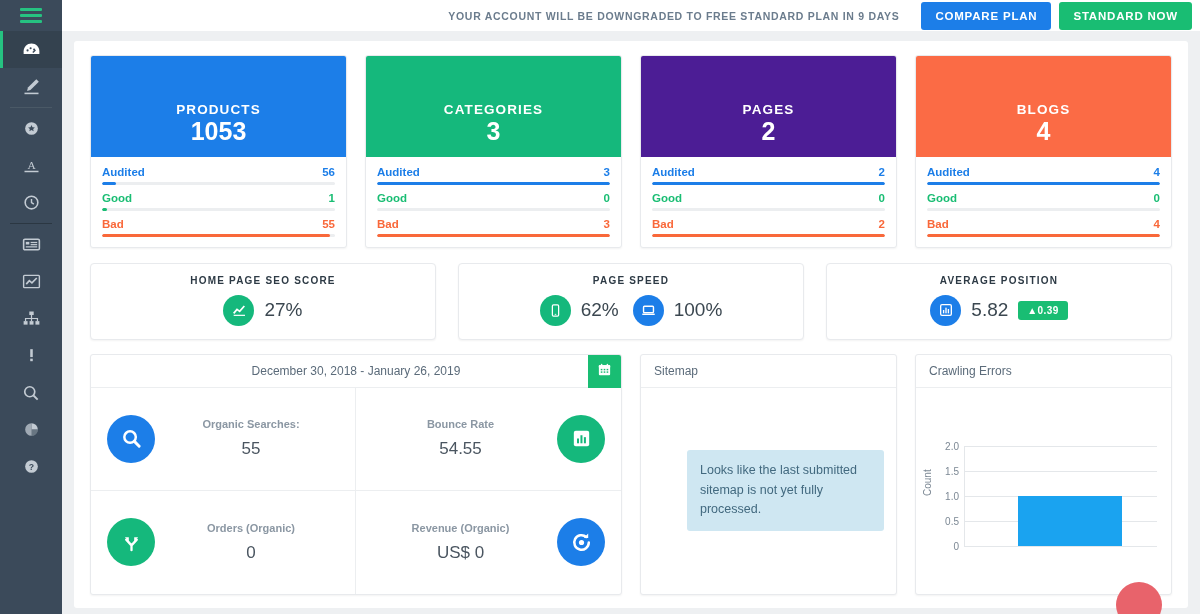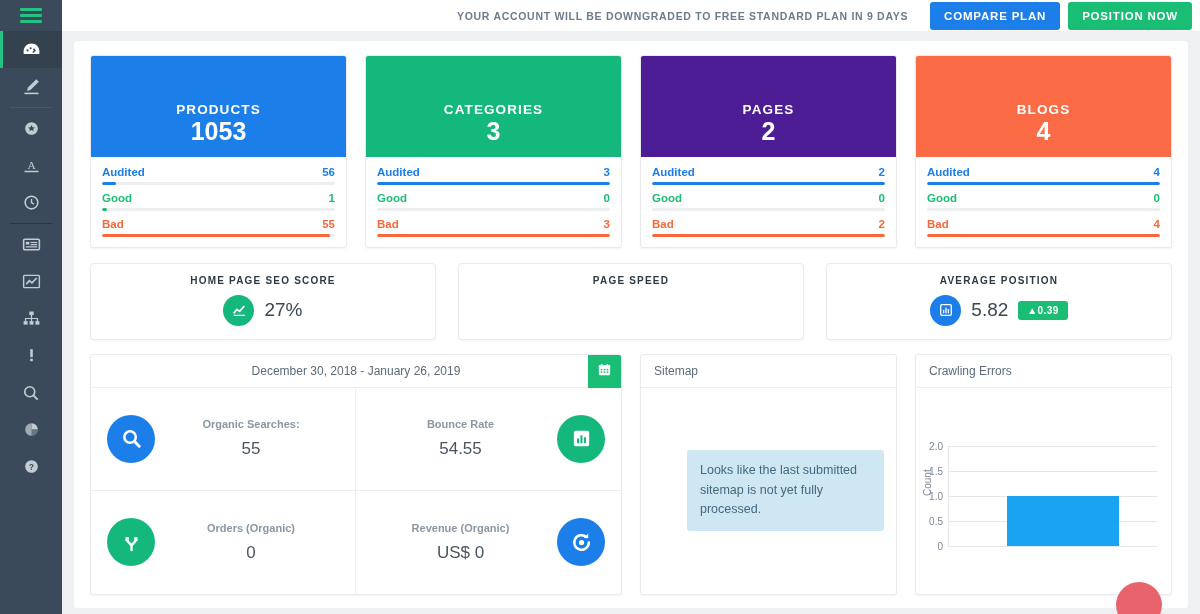--- a/index.html
+++ b/index.html
@@ -141,21 +141,21 @@
   .quad-label { font-size: 11px; color: #8b97a3; font-weight: 600; }
   .quad-value { font-size: 17px; color: #4a5560; margin-top: 9px; }
 
   .sitemap-body { height: 206px; padding: 14px 12px; display: flex; align-items: center; }
   .sitemap-note {
     background: #cfe7f2; color: #42697f; font-size: 12.5px; line-height: 1.55;
     padding: 11px 13px; border-radius: 3px; width: 100%; font-weight: 500; margin-left: 34px;
   }
 
   .chart-body { height: 206px; position: relative; padding: 8px 10px; }
-  .chart-area { position: absolute; left: 32px; right: 14px; top: 58px; height: 100px; }
+  .chart-area { position: absolute; left: 48px; right: 14px; top: 58px; height: 100px; }
   .gridline { position: absolute; left: 0; right: 0; height: 1px; background: #e4e7ea; }
   .axis-v { position: absolute; left: 0; top: 0; bottom: 0; width: 1px; background: #e4e7ea; }
   .tick {
     position: absolute; right: calc(100% + 5px); font-size: 10px; color: #7c8894;
     transform: translateY(-50%); white-space: nowrap;
   }
   .ylabel {
     position: absolute; left: 6px; top: 108px; font-size: 10px; color: #7c8894;
     transform: rotate(-90deg); transform-origin: left top; white-space: nowrap;
   }
@@ -302,21 +302,21 @@
           </svg>
       </span>
     </div>
   </nav>
 
   <div class="right">
 
     <header class="topbar">
       <span class="topbar-msg">YOUR ACCOUNT WILL BE DOWNGRADED TO FREE STANDARD PLAN IN 9 DAYS</span>
       <button class="btn btn-compare">COMPARE PLAN</button>
-      <button class="btn btn-upgrade">POSITION NOW</button>
+      <button class="btn btn-upgrade">STANDARD NOW</button>
     </header>
 
     <div class="content-wrap">
       <div class="content">
 
         <section class="cards">
 
           <div class="card">
             <div class="card-head" style="background:#1c7ee8">
               <div class="card-title">PRODUCTS</div>
@@ -473,20 +473,36 @@
                     <path d="M4 17l5-6 4 3 7-8" stroke="#fff" stroke-width="2.6" fill="none"></path>
                     <path d="M4 20h17" stroke="#fff" stroke-width="1.8"></path>
                   </svg>
               </span>
               <span class="score-val">27%</span>
             </div>
           </div>
 
           <div class="score">
             <div class="score-title">PAGE SPEED</div>
+            <div class="score-row">
+              <span class="circ" style="background:#15b87c">
+                <svg width="15" height="15" viewBox="0 0 24 24">
+                    <rect x="7" y="3" width="10" height="18" rx="1.8" fill="none" stroke="#fff" stroke-width="2"></rect>
+                    <rect x="10.8" y="17.4" width="2.4" height="1.4" fill="#fff"></rect>
+                  </svg>
+              </span>
+              <span class="score-val">62%</span>
+              <span class="circ" style="background:#1c7ee8;margin-left:4px">
+                <svg width="17" height="17" viewBox="0 0 24 24">
+                    <rect x="5" y="6" width="14" height="9" rx="1.3" fill="none" stroke="#fff" stroke-width="2"></rect>
+                    <rect x="3" y="16.4" width="18" height="1.9" rx=".9" fill="#fff"></rect>
+                  </svg>
+              </span>
+              <span class="score-val">100%</span>
+            </div>
           </div>
 
           <div class="score">
             <div class="score-title">AVERAGE POSITION</div>
             <div class="score-row">
               <span class="circ" style="background:#1c7ee8">
                 <svg width="16" height="16" viewBox="0 0 24 24">
                     <rect x="4" y="4" width="16" height="16" rx="2" fill="none" stroke="#fff" stroke-width="2"></rect>
                     <rect x="7.4" y="12" width="2" height="5" fill="#fff"></rect>
                     <rect x="11" y="8.5" width="2" height="8.5" fill="#fff"></rect>

